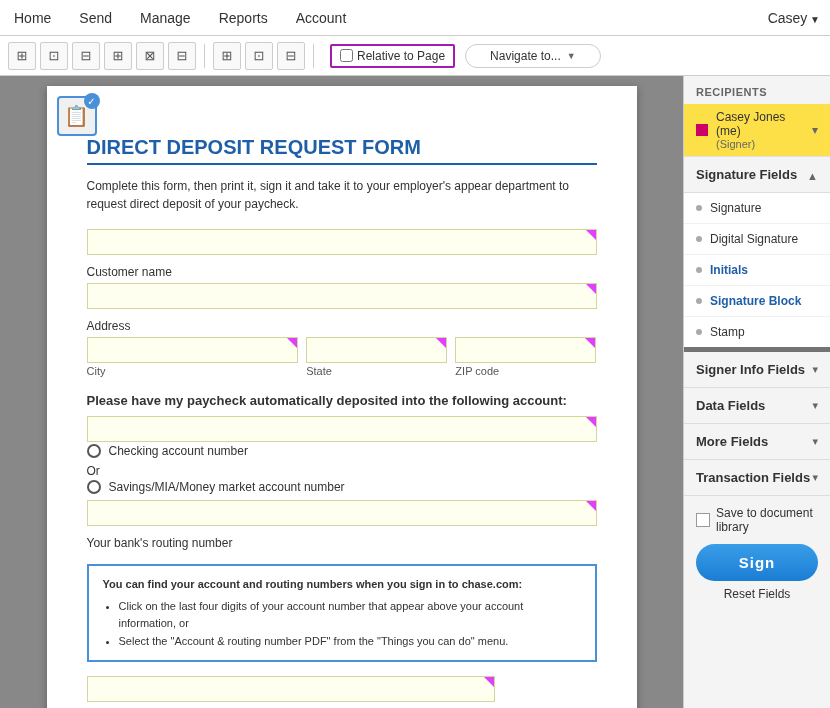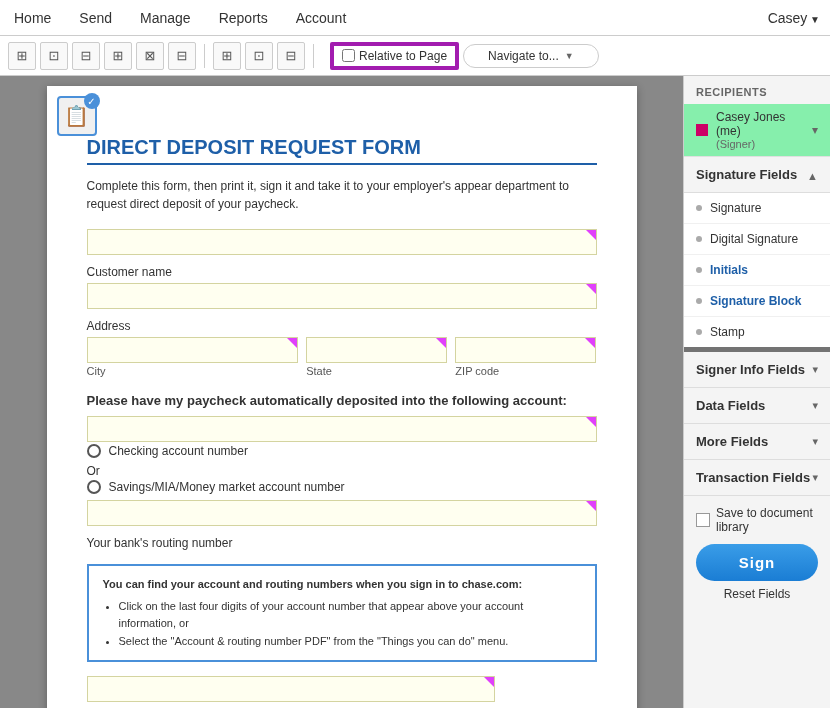--- a/index.html
+++ b/index.html
@@ -46,29 +46,29 @@
       border-radius: 2px;
       display: flex; align-items: center; justify-content: center;
       cursor: pointer;
       font-size: 13px;
       color: #555;
     }
     .toolbar-sep { width: 1px; height: 24px; background: #ccc; margin: 0 4px; }
     .toolbar-checkbox-label {
       display: flex; align-items: center; gap: 4px;
       font-size: 12px; color: #333; cursor: pointer;
-      border: 4px solid #a21caf; padding: 3px 8px; border-radius: 2px;
+      border: 2px solid #a21caf; padding: 3px 8px; border-radius: 2px;
       margin-left: 8px;
     }
     .toolbar-dropdown {
       display: flex; align-items: center;
       border: 1px solid #ccc; background: #fff;
       padding: 4px 24px; border-radius: 12px;
       cursor: pointer; font-size: 12px; color: #333;
-      gap: 6px; 
+      gap: 6px; margin-left: 6px;
     }
     .toolbar-dropdown::after { content: "▼"; font-size: 9px; color: #666; }
 
     
     .main-layout {
       display: flex;
       height: calc(708px - 76px);
     }
 
     
@@ -224,21 +224,21 @@
       font-weight: bold;
       color: #666;
       letter-spacing: 0.5px;
       padding: 10px 12px 6px 12px;
       text-transform: uppercase;
     }
 
     .recipient-row {
       display: flex; align-items: center; justify-content: space-between;
       padding: 6px 12px;
-      background: #86efac;
+      background: #fde047;
       border-bottom: 1px solid #e0e0e0;
     }
     .recipient-left { display: flex; align-items: center; gap: 8px; }
     .recipient-color {
       width: 12px; height: 12px;
       background: #cc0066;
       flex-shrink: 0;
     }
     .recipient-name { font-size: 12px; color: #333; }
     .recipient-role { font-size: 11px; color: #666; }

